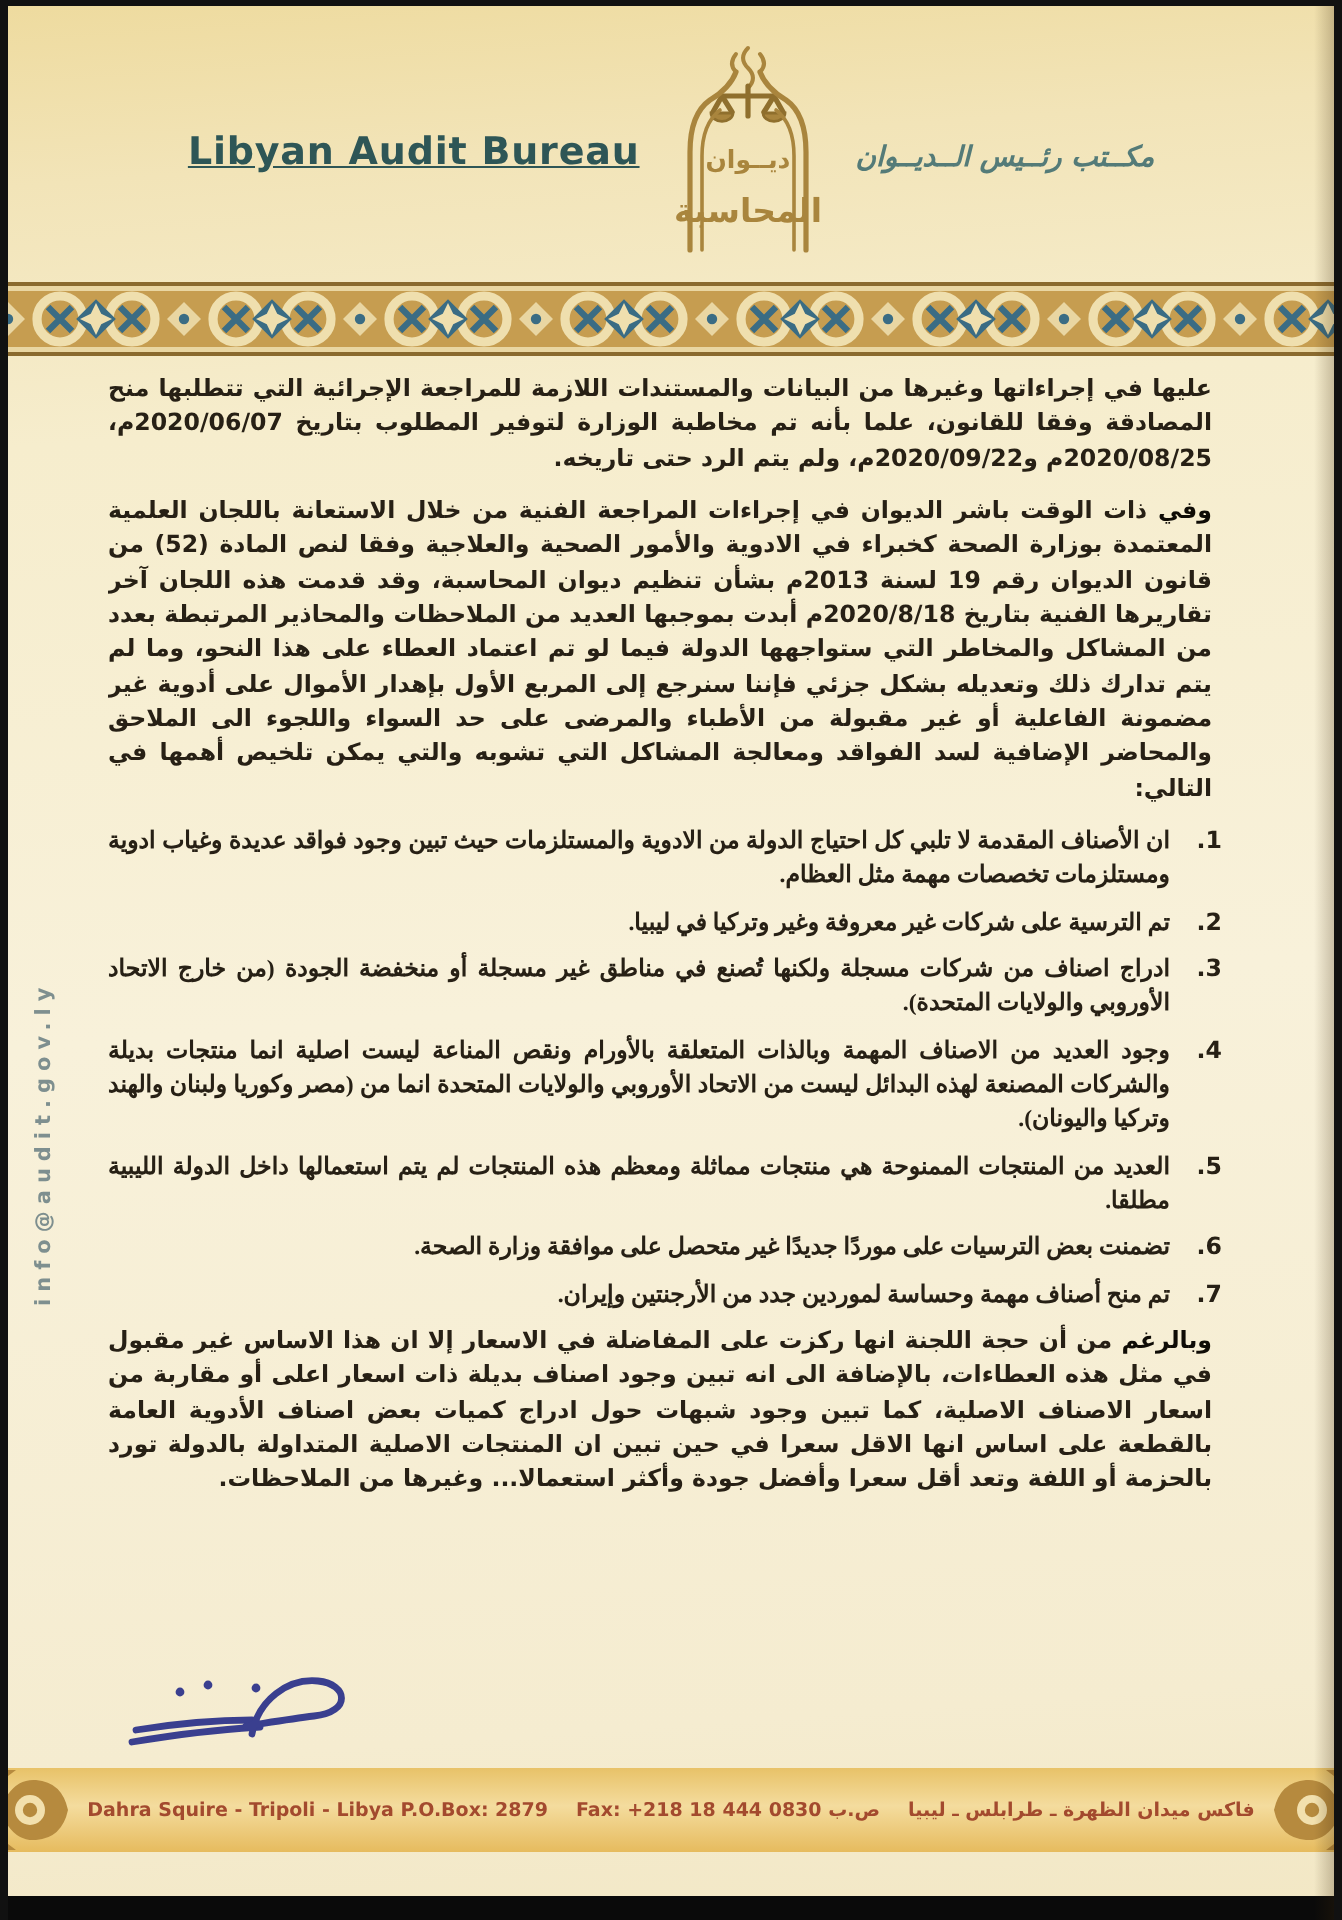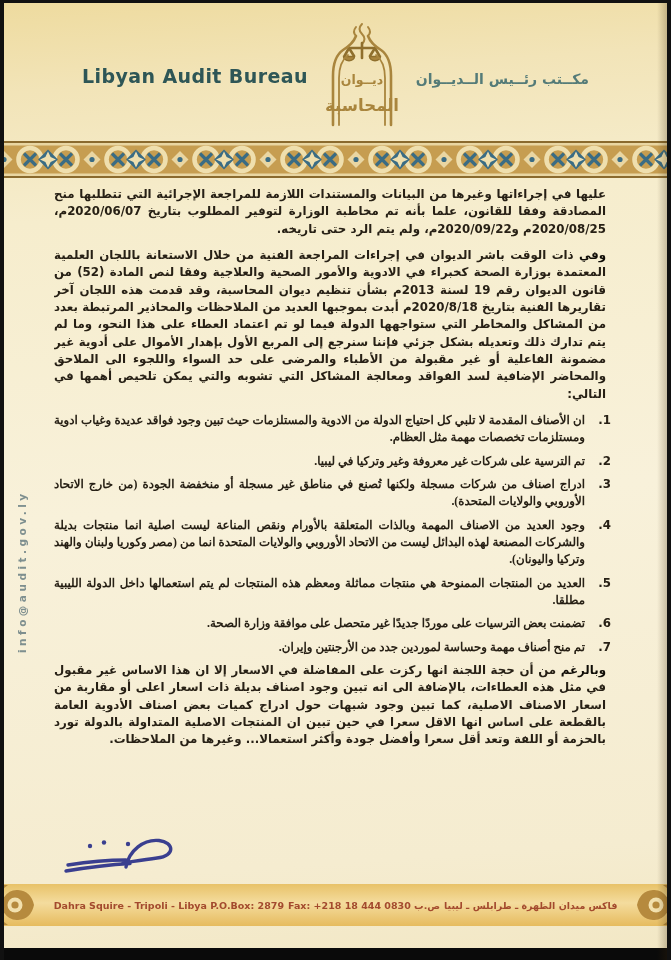--- a/index.html
+++ b/index.html
@@ -12,25 +12,25 @@
     position:absolute; top:3px; left:4px; right:4px; bottom:0;
     background:linear-gradient(176deg,#eedb9f 0%,#f2e4b8 9%,#f6edcd 22%,#f8f1da 52%,#f5ecd0 88%,#f2e7c4 100%);
     overflow:hidden;
   }
   
   .header {
     height:138px; display:flex; align-items:center; justify-content:center;
     gap:14px; padding-top:8px; box-sizing:border-box;
   }
   .en-block { text-align:right; color:#2e5656; }
-  .en-title { font-size:19px; font-weight:bold; letter-spacing:0.4px; }
+  .en-title { font-size:19px; font-weight:bold; letter-spacing:0.4px;text-decoration:underline; }
   .en-sub   { font-size:12.5px; font-weight:bold; margin-top:3px; }
   .ar-block { text-align:right; direction:rtl; color:#2e5656; }
   .ar-title { font-size:21px; font-weight:bold; }
-  .ar-sub   { font-size:14px; font-weight:bold; color:#547b78; margin-top:5px; }
+  .ar-sub   { font-size:14px; font-weight:bold; color:#547b78; margin-top:5px;font-style:italic; }
   .logo { flex:0 0 auto; }
   
   .deco-border { display:block; }
   
   .content {
     position:absolute; top:183px; left:50px; right:44px; bottom:82px;
     overflow:hidden; direction:rtl; text-align:justify;
     color:#2720125; color:#272015;
     font-size:11.8px; font-weight:bold; line-height:1.47;
   }
@@ -49,21 +49,21 @@
   }
   
   .signature { position:absolute; left:56px; top:828px; }
   
   .footer-bar {
     position:absolute; left:0; right:0; bottom:34px; height:42px;
     background:linear-gradient(180deg,#e8c268 0%,#f4dc9e 45%,#e6bb5e 100%);
     display:flex; align-items:center; justify-content:center;
   }
   .footer-text {
-    display:flex; gap:4px; align-items:center;
+    display:flex; gap:14px; align-items:center;
     font-size:9.5px; font-weight:bold; color:#a34a2e; white-space:nowrap;
   }
   .footer-text .ar { direction:rtl; unicode-bidi:isolate; }
   .orn { position:absolute; top:1px; }
   .orn-left  { left:-4px; }
   .orn-right { right:-4px; transform:scaleX(-1); }
   .bottom-strip {
     position:absolute; left:0; right:0; bottom:0; height:12px; background:#0a0a0a;
   }
   .edge-shade {

